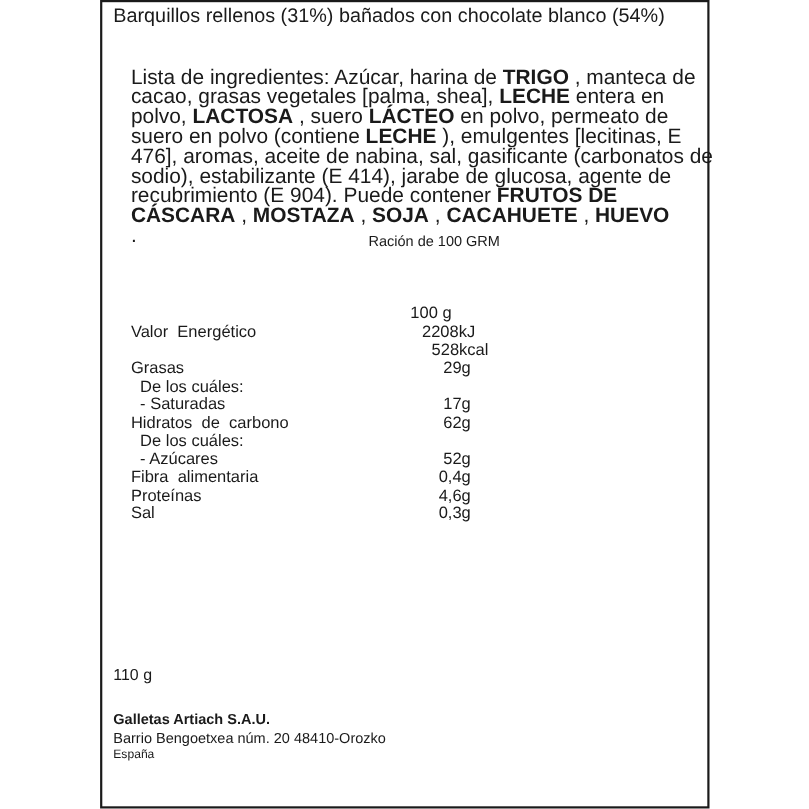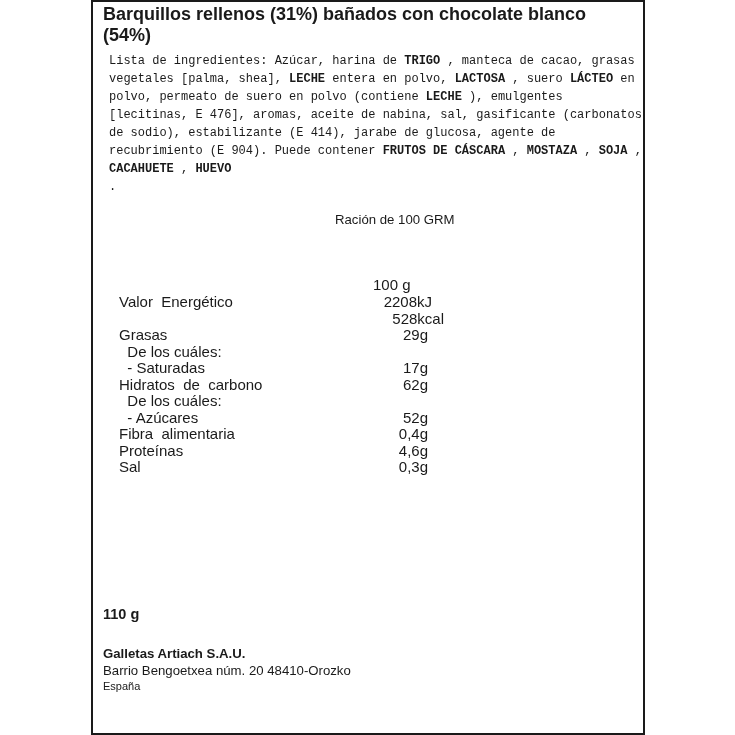--- a/index.html
+++ b/index.html
@@ -4,38 +4,38 @@
   <style>
     html, body { margin: 0; padding: 0; background: #ffffff; }
     body { width: 735px; height: 735px; position: relative; overflow: hidden;
            font-family: "Liberation Sans", sans-serif; color: #1a1a1a; }
     .label-box {
       position: absolute; left: 91px; top: 0px; width: 550px; height: 731px;
       border: 2px solid #1a1a1a; background: #ffffff;
     }
     .title {
       position: absolute; left: 10px; top: 2px; width: 530px;
-      font-size: 18px; font-weight: bold; line-height: 21px; margin: 0;
+      font-size: 18px; font-weight: normal; line-height: 21px; margin: 0;
     }
     .ingredients {
       position: absolute; left: 10px; top: 44px; width: 535px;
-      font-size: 12px; line-height: 18px; margin: 6px; font-family: Liberation Mono, monospace;
+      font-size: 19px; line-height: 18px; margin: 16px;
     }
     .ingredients b { font-weight: bold; }
     .serving {
       position: absolute; left: 242px; top: 210px; font-size: 13.2px;
     }
     .nutri-row { position: absolute; left: 10px; width: 340px; height: 17px;
                  font-size: 15px; line-height: 17px; }
     .nutri-row .n-label { position: absolute; left: 16px; top: 0; white-space: pre; }
     .nutri-row .n-value { position: absolute; right: 15px; top: 0; text-align: right; }
     .nutri-row .n-value.center { right: auto; left: 270px; }
     .nutri-row .n-value.kcal { right: -1px; }
     .storage { position: absolute; left: 10px; top: 568px; font-size: 13.2px; }
-    .weight { position: absolute; left: 10px; top: 604px; font-size: 14.5px; font-weight: bold; }
+    .weight { position: absolute; left: 10px; top: 604px; font-size: 14.5px; font-weight: normal; }
     .company { position: absolute; left: 10px; top: 644px; font-size: 13.2px; font-weight: bold; }
     .address { position: absolute; left: 10px; top: 661px; font-size: 13.2px; }
     .country { position: absolute; left: 10px; top: 678px; font-size: 11px; }
   </style>
 </head>
 <body>
 
 <div class="label-box">
 
   <h1 class="title">Barquillos rellenos (31%) bañados con chocolate blanco (54%)</h1>

